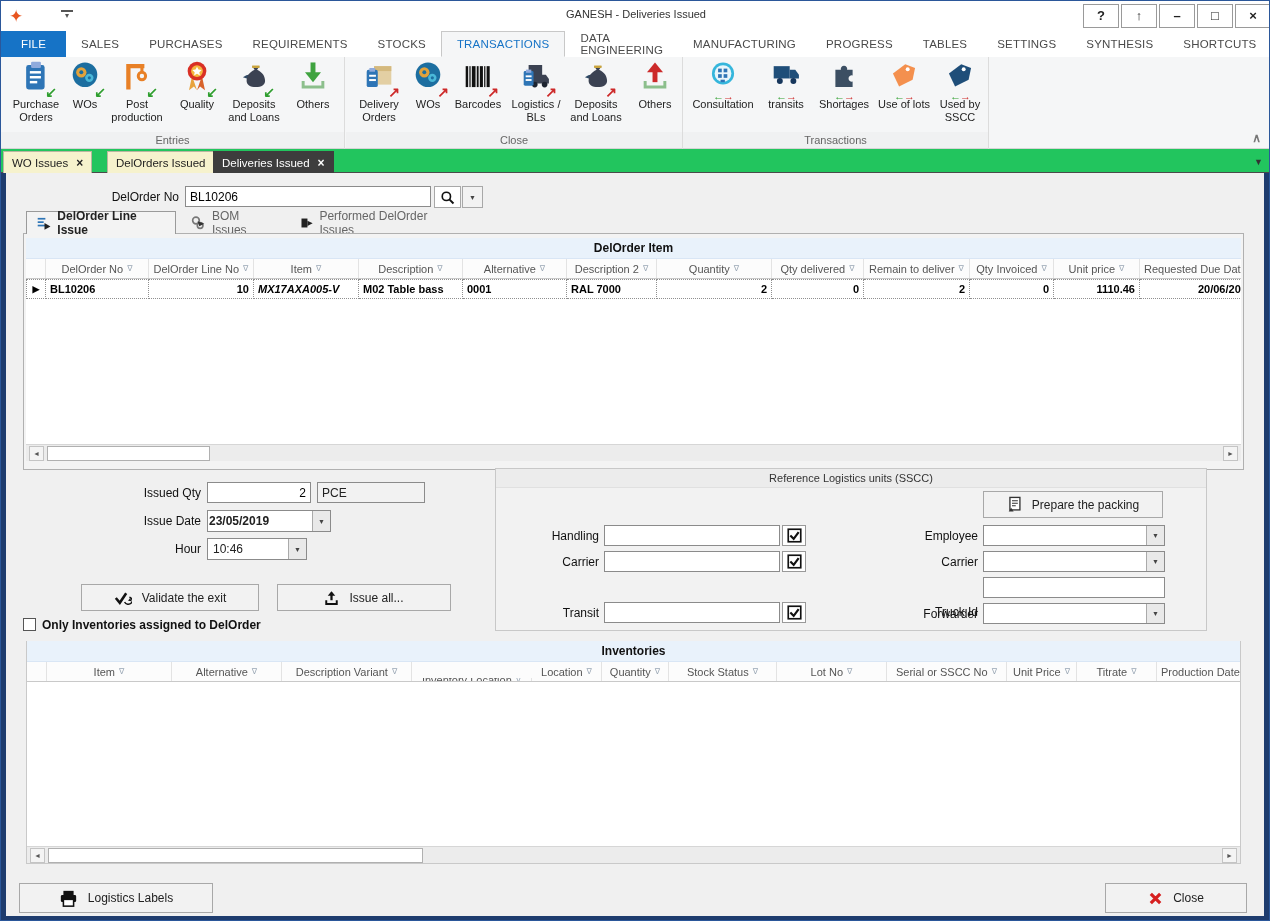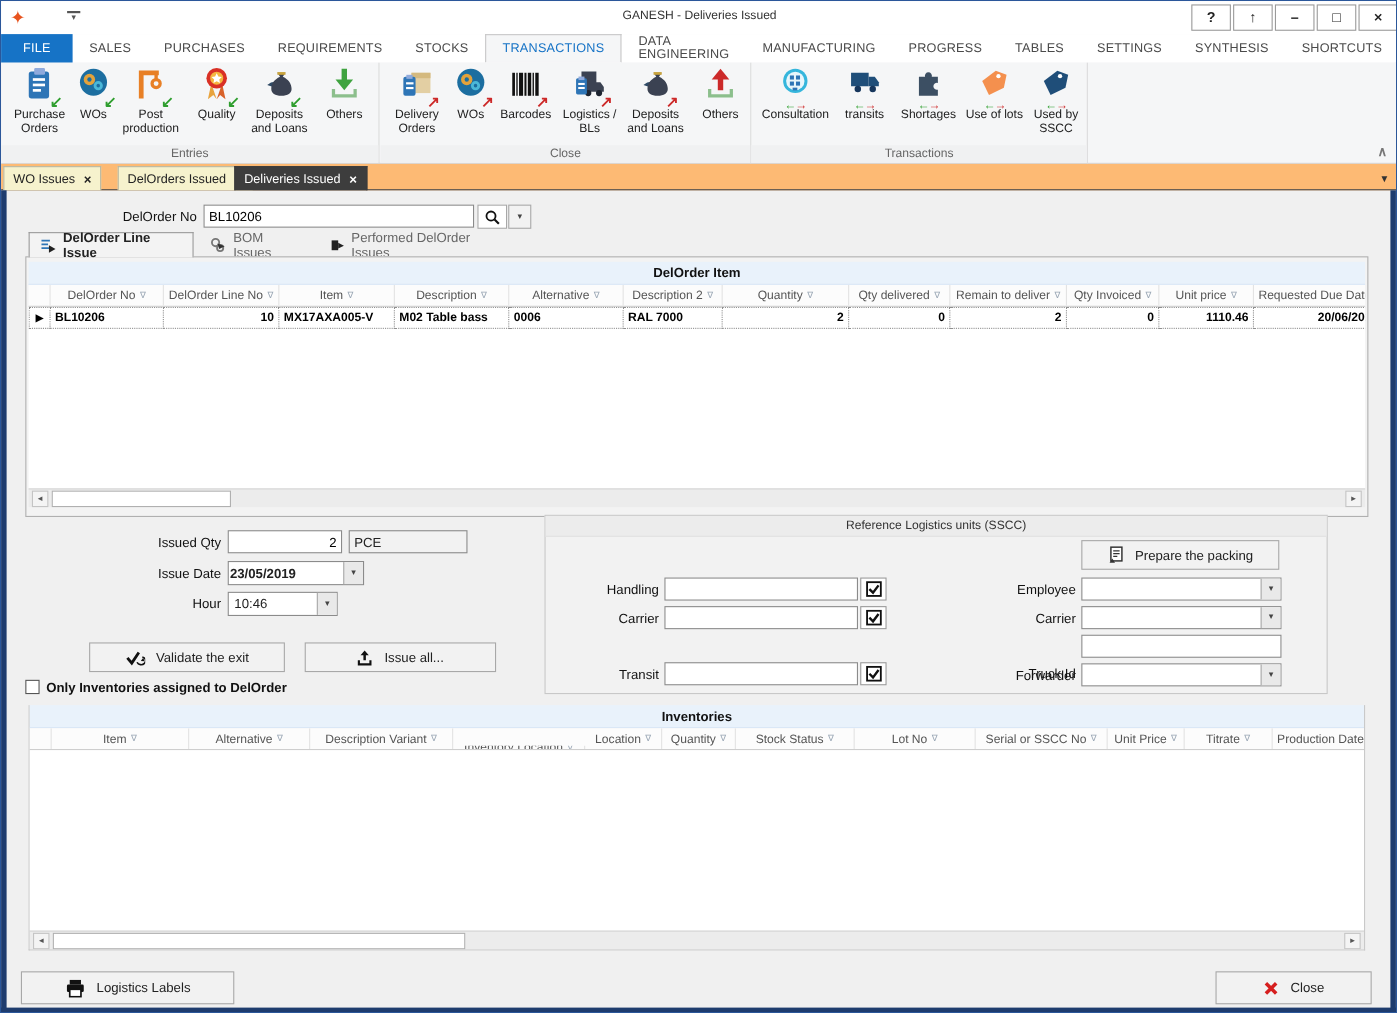--- a/index.html
+++ b/index.html
@@ -30,21 +30,21 @@
   .ritem { position:absolute; top:3px; text-align:center; }
   .ricon { position:relative; width:34px; height:36px; margin:0 auto; }
   .ricon svg { width:30px; height:32px; }
   .ov { position:absolute; right:-4px; bottom:-2px; font-weight:bold; font-size:14px; line-height:12px; text-shadow:0 0 2px #fff; }
   .ov.g { color:#2f9e2f; } .ov.r { color:#cc2a2a; }
   .ov.swap { right:auto; left:50%; transform:translateX(-50%); bottom:-6px; font-size:11px; letter-spacing:-1px; }
   .rlabel { margin-top:2px; font-size:11px; color:#222; line-height:13px; }
   .collapse { right:10px; top:74px; color:#777; font-size:12px; font-weight:bold; }
 
   
-  .tabstrip { left:0; top:148px; width:1270px; height:24px; background:#fdba74; border-bottom:1px solid #4a4a4a; }
+  .tabstrip { left:0; top:148px; width:1270px; height:24px; background:#22c55e; border-bottom:1px solid #4a4a4a; }
   .dtab { position:absolute; top:2px; height:22px; display:flex; align-items:center; gap:8px; padding:0 8px;
           background:#f6f2cd; border:1px solid #b9b6a0; border-bottom:none; font-size:11.5px; color:#222; }
   .dtab.active { background:#3d3d3d; color:#fff; border-color:#3d3d3d; }
   .dtab .x { font-weight:bold; font-size:12px; }
   .strip-dd { right:8px; top:8px; color:#333; font-size:9px; }
 
   
   .frame { background:#1e3c6e; }
 
   
@@ -447,23 +447,23 @@
       <div class="gh l" style="width:118px;border-right:none;">
           <span>Requested Due Date</span>
         </div>
     </div>
     <div class="grow">
       <div class="gc" style="width:20px;border-left:1px dotted #8f8f8f;justify-content:center;padding:0;">
           <span style="font-size:9px;">▶</span>
         </div>
       <div class="gc" style="width:103px;">BL10206</div>
       <div class="gc r" style="width:105px;">10</div>
-      <div class="gc" style="width:105px;">MX17AXA005-V</div>
+      <div class="gc" style="width:105px;font-style:italic;">MX17AXA005-V</div>
       <div class="gc" style="width:104px;">M02 Table bass</div>
-      <div class="gc" style="width:104px;">0006</div>
+      <div class="gc" style="width:104px;">0001</div>
       <div class="gc" style="width:90px;">RAL 7000</div>
       <div class="gc r" style="width:115px;">2</div>
       <div class="gc r" style="width:92px;">0</div>
       <div class="gc r" style="width:106px;">2</div>
       <div class="gc r" style="width:84px;">0</div>
       <div class="gc r" style="width:86px;">1110.46</div>
       <div class="gc r" style="width:118px;">20/06/2019</div>
     </div>
     <div class="gbody" style="height:145px;"></div>
     <div class="hscroll">

